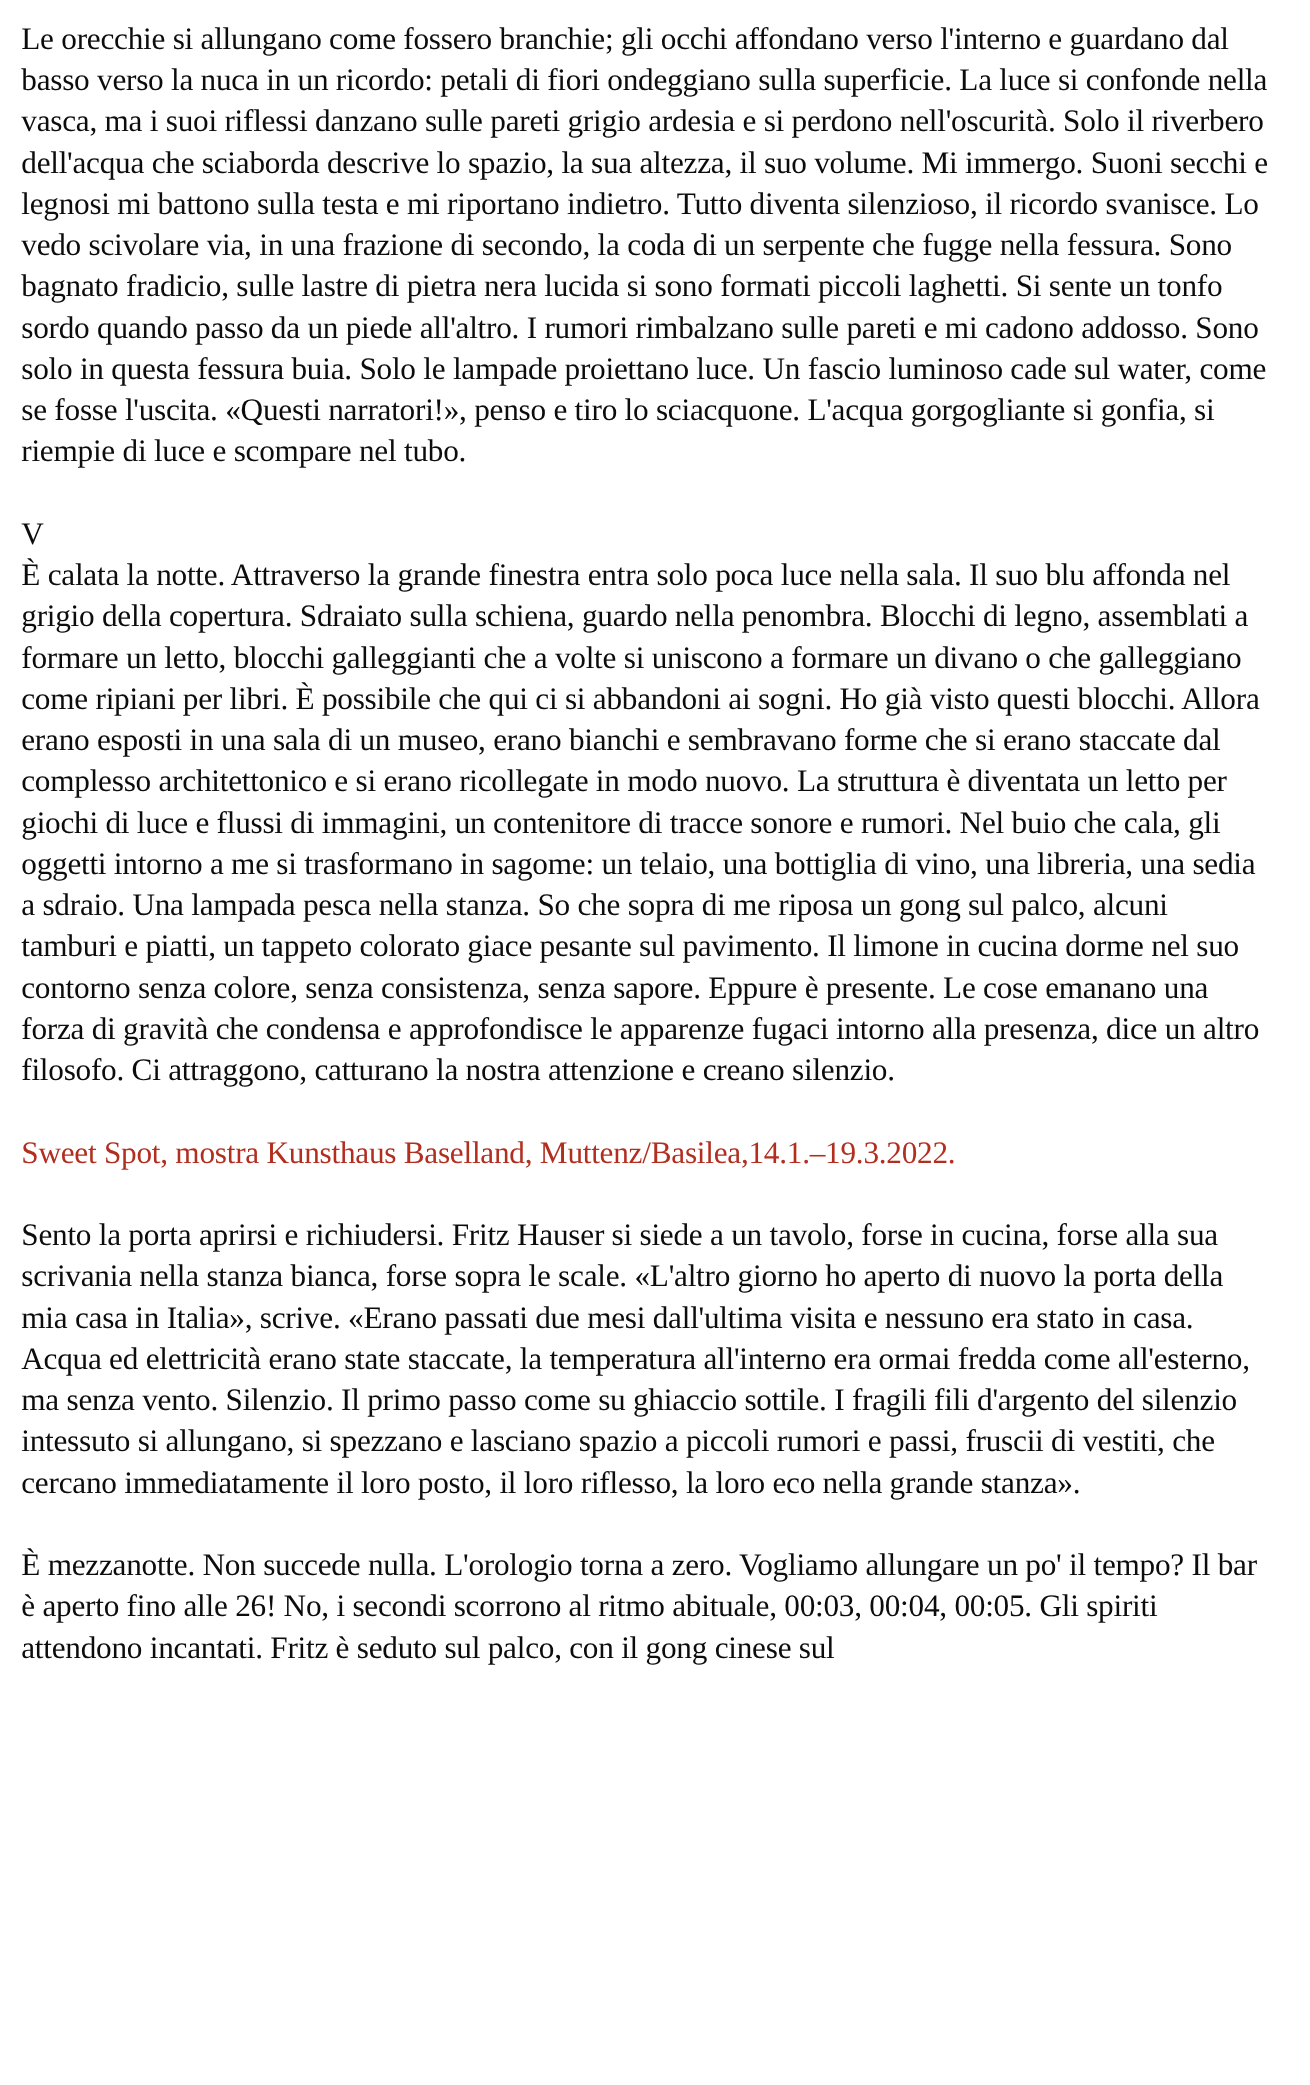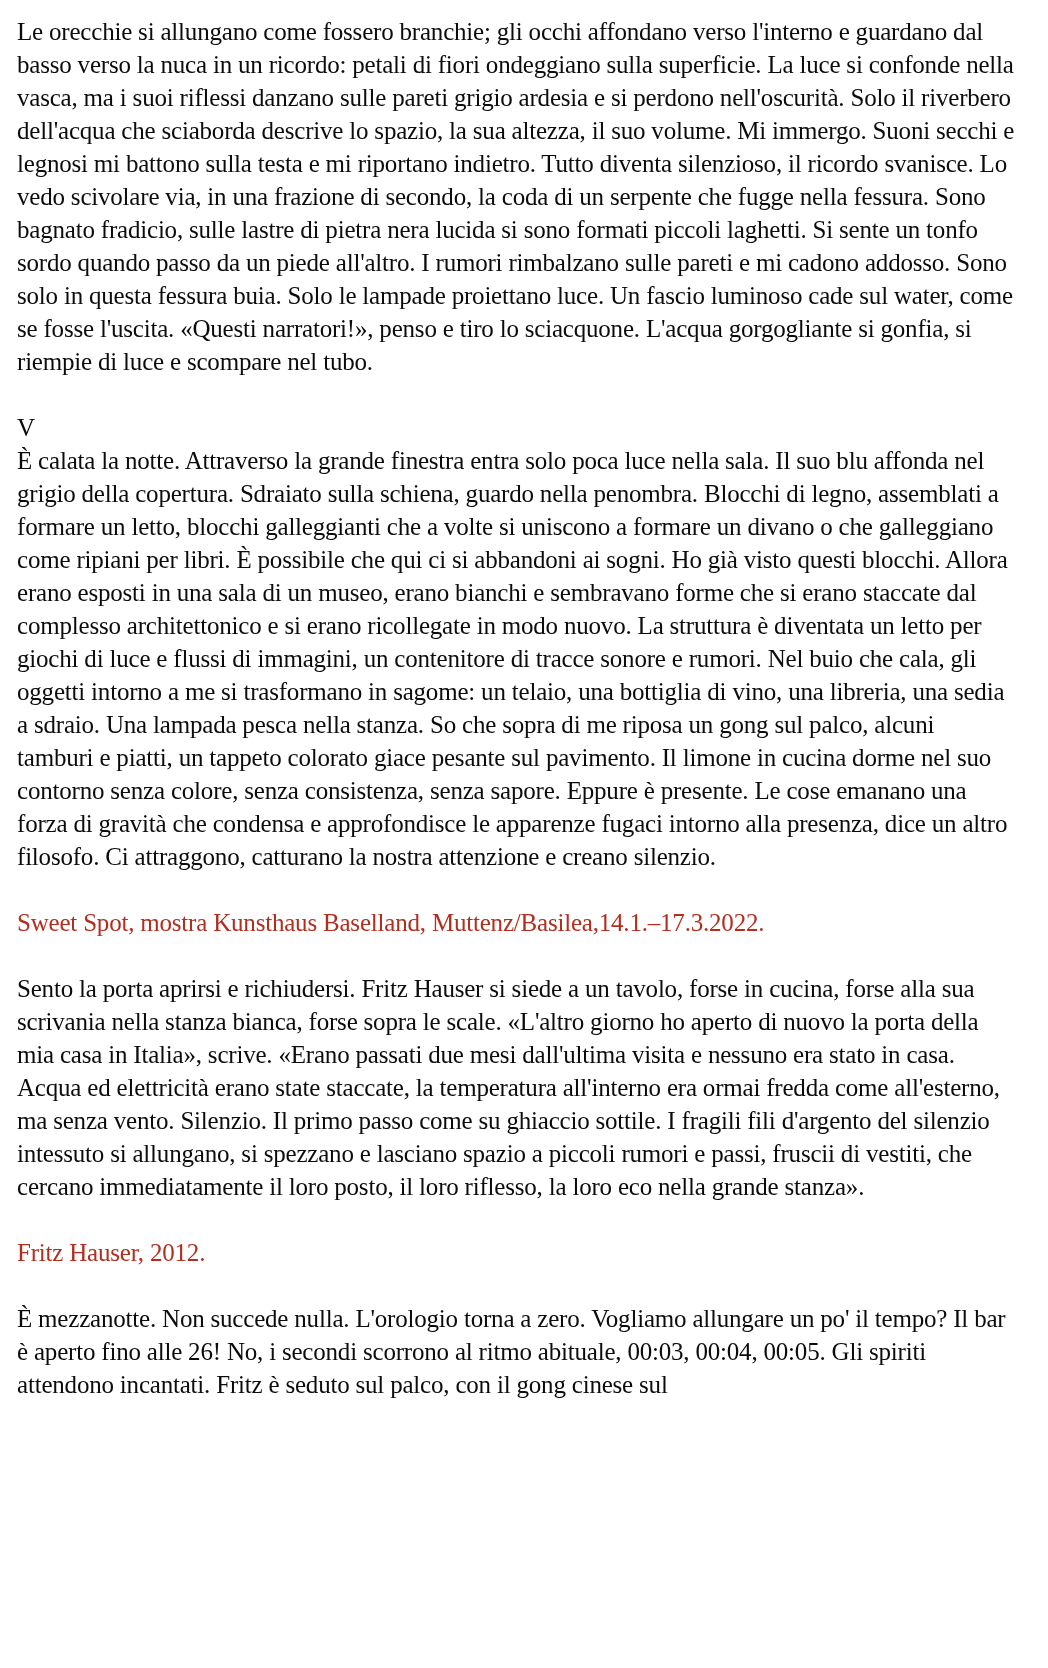--- a/index.html
+++ b/index.html
@@ -34,21 +34,20 @@
 </head>
 <body>
 
 <div class="doc">
   <p>Le orecchie si allungano come fossero branchie; gli occhi affondano verso l'interno e guardano dal basso verso la nuca in un ricordo: petali di fiori ondeggiano sulla superficie. La luce si confonde nella vasca, ma i suoi riflessi danzano sulle pareti grigio ardesia e si perdono nell'oscurità. Solo il riverbero dell'acqua che sciaborda descrive lo spazio, la sua altezza, il suo volume. Mi immergo. Suoni secchi e legnosi mi battono sulla testa e mi riportano indietro. Tutto diventa silenzioso, il ricordo svanisce. Lo vedo scivolare via, in una frazione di secondo, la coda di un serpente che fugge nella fessura. Sono bagnato fradicio, sulle lastre di pietra nera lucida si sono formati piccoli laghetti. Si sente un tonfo sordo quando passo da un piede all'altro. I rumori rimbalzano sulle pareti e mi cadono addosso. Sono solo in questa fessura buia. Solo le lampade proiettano luce. Un fascio luminoso cade sul water, come se fosse l'uscita. «Questi narratori!», penso e tiro lo sciacquone. L'acqua gorgogliante si gonfia, si riempie di luce e scompare nel tubo.</p>
 
   <p class="heading">V</p>
 
   <p>È calata la notte. Attraverso la grande finestra entra solo poca luce nella sala. Il suo blu affonda nel grigio della copertura. Sdraiato sulla schiena, guardo nella penombra. Blocchi di legno, assemblati a formare un letto, blocchi galleggianti che a volte si uniscono a formare un divano o che galleggiano come ripiani per libri. È possibile che qui ci si abbandoni ai sogni. Ho già visto questi blocchi. Allora erano esposti in una sala di un museo, erano bianchi e sembravano forme che si erano staccate dal complesso architettonico e si erano ricollegate in modo nuovo. La struttura è diventata un letto per giochi di luce e flussi di immagini, un contenitore di tracce sonore e rumori. Nel buio che cala, gli oggetti intorno a me si trasformano in sagome: un telaio, una bottiglia di vino, una libreria, una sedia a sdraio. Una lampada pesca nella stanza. So che sopra di me riposa un gong sul palco, alcuni tamburi e piatti, un tappeto colorato giace pesante sul pavimento. Il limone in cucina dorme nel suo contorno senza colore, senza consistenza, senza sapore. Eppure è presente. Le cose emanano una forza di gravità che condensa e approfondisce le apparenze fugaci intorno alla presenza, dice un altro filosofo. Ci attraggono, catturano la nostra attenzione e creano silenzio.</p>
 
-  <p class="citation">Sweet Spot, mostra Kunsthaus Baselland, Muttenz/Basilea,14.1.–17.3.2022.</p>
+  <p class="citation">Sweet Spot, mostra Kunsthaus Baselland, Muttenz/Basilea,14.1.–19.3.2022.</p>
 
 
   <p>Sento la porta aprirsi e richiudersi. Fritz Hauser si siede a un tavolo, forse in cucina, forse alla sua scrivania nella stanza bianca, forse sopra le scale. «L'altro giorno ho aperto di nuovo la porta della mia casa in Italia», scrive. «Erano passati due mesi dall'ultima visita e nessuno era stato in casa. Acqua ed elettricità erano state staccate, la temperatura all'interno era ormai fredda come all'esterno, ma senza vento. Silenzio. Il primo passo come su ghiaccio sottile. I fragili fili d'argento del silenzio intessuto si allungano, si spezzano e lasciano spazio a piccoli rumori e passi, fruscii di vestiti, che cercano immediatamente il loro posto, il loro riflesso, la loro eco nella grande stanza».</p>
 
-  <p class="citation">Fritz Hauser, 2012.</p>
 
   <p>È mezzanotte. Non succede nulla. L'orologio torna a zero. Vogliamo allungare un po' il tempo? Il bar è aperto fino alle 26! No, i secondi scorrono al ritmo abituale, 00:03, 00:04, 00:05. Gli spiriti attendono incantati. Fritz è seduto sul palco, con il gong cinese sul</p>
 </div>
 
 </body></html>

